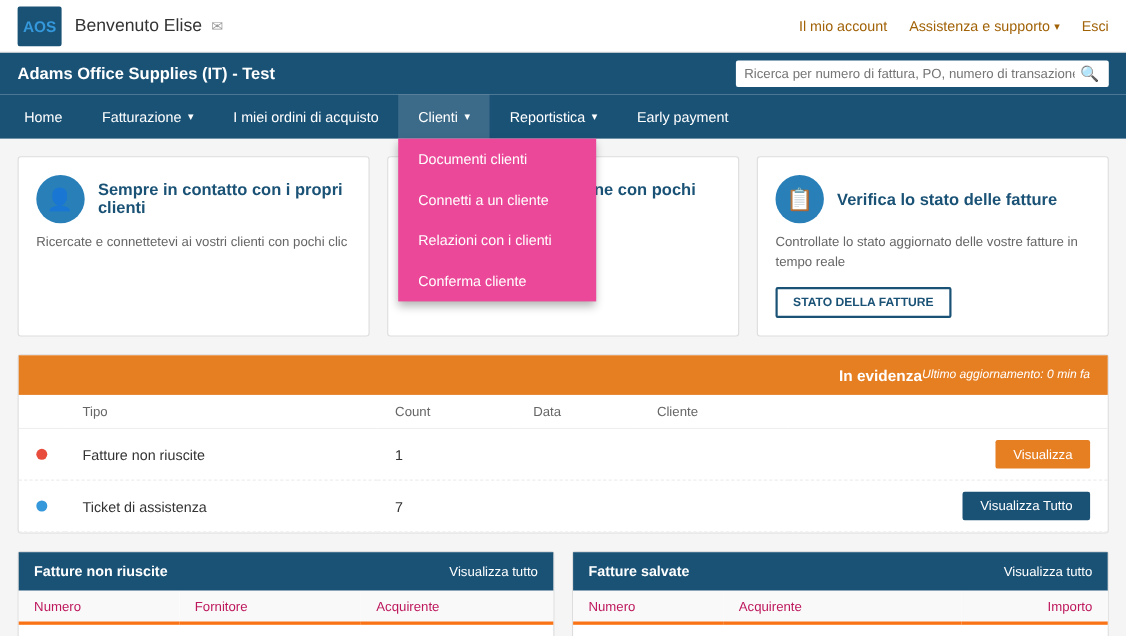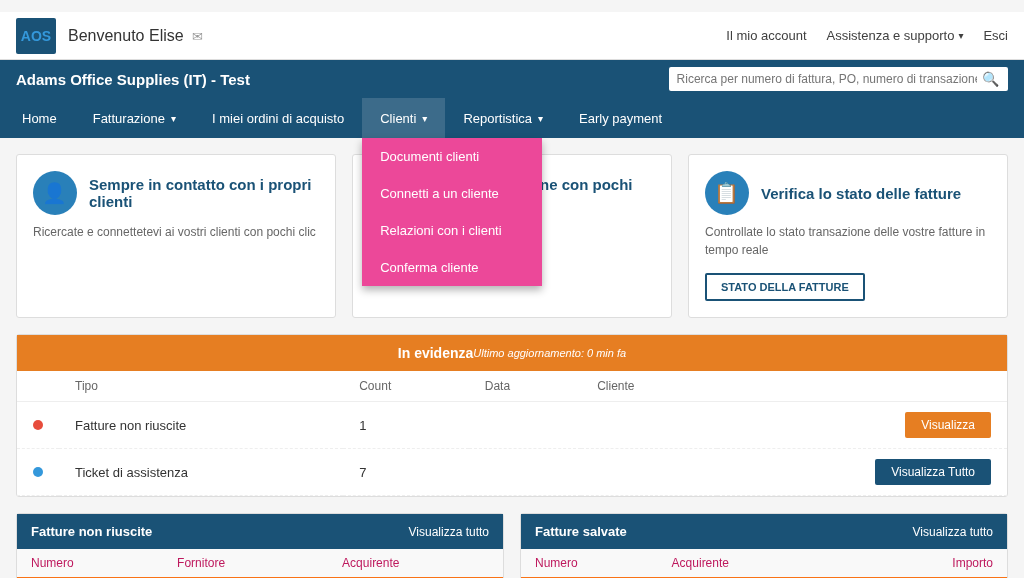--- a/index.html
+++ b/index.html
@@ -1,32 +1,32 @@
 <!DOCTYPE html>
 <html><head>
   <meta charset="utf-8">
   <style>
     * { box-sizing: border-box; margin: 0; padding: 0; font-family: Arial, sans-serif; }
     body { background: #f5f5f5; font-size: 13px; color: #333; width: 1024px; min-height: 578px; overflow: hidden; }
 
     
     .top-bar {
       display: flex; align-items: center; background: #fff;
-      padding: 8px 16px; border-bottom: 1px solid #ddd; height: 48px; margin-top: 12px;
+      padding: 8px 16px; border-bottom: 1px solid #ddd; height: 48px;
     }
     .logo {
       width: 40px; height: 36px; background: #1a5276;
       display: flex; align-items: center; justify-content: center;
       color: #fff; font-weight: bold; font-size: 14px; border-radius: 2px; margin-right: 12px;
     }
     .logo span { color: #3498db; }
     .welcome-text { font-size: 16px; color: #333; flex: 1; }
     .welcome-text .mail-icon { font-size: 13px; color: #999; margin-left: 4px; }
     .top-nav-links { display: flex; gap: 20px; align-items: center; font-size: 13px; }
-    .top-nav-links a { color: #404040; text-decoration: none; cursor: pointer; text-align: right; }
+    .top-nav-links a { color: #a16207; text-decoration: none; cursor: pointer; text-align: right; }
     .top-nav-links .assistenza { display: flex; align-items: center; gap: 4px; }
     .top-nav-links .assistenza::after { content: '▾'; font-size: 10px; }
 
     
     .company-bar {
       display: flex; align-items: center; background: #1a5276; color: #fff;
       padding: 0 16px; height: 38px;
     }
     .company-name { font-size: 15px; font-weight: bold; flex: 1; }
     .search-bar {
@@ -85,21 +85,21 @@
     }
     .btn-solid {
       border: none; background: #1a5276; color: #fff;
       padding: 6px 14px; font-size: 11px; font-weight: bold; cursor: pointer; border-radius: 2px;
     }
 
     
     .evidenza-section { background: #fff; border: 1px solid #ddd; border-radius: 3px; margin-bottom: 16px; }
     .evidenza-header {
       background: #e67e22; color: #fff; padding: 10px 16px;
-      display: flex; justify-content: center; align-items: center;
+      display: flex; justify-content: flex-end; align-items: center;
       font-size: 14px; font-weight: bold;
     }
     .evidenza-update { font-size: 11px; font-weight: normal; font-style: italic; }
     .evidenza-table { width: 100%; border-collapse: collapse; }
     .evidenza-table th {
       text-align: left; padding: 8px 16px; font-size: 12px; color: #666;
       border-bottom: 1px solid #eee; font-weight: normal;
     }
     .evidenza-table td { padding: 10px 16px; font-size: 13px; }
     .evidenza-table tr { border-bottom: 1px dashed #eee; }
@@ -209,21 +209,21 @@
       <div class="card-btns">
         <button class="btn-solid">CREA FATTURE</button>
       </div>
     </div>
 
     <div class="card">
       <div class="card-header">
         <div class="card-icon blue">📋</div>
         <div class="card-title">Verifica lo stato delle fatture</div>
       </div>
-      <div class="card-desc">Controllate lo stato transazione delle vostre fatture in tempo reale</div>
+      <div class="card-desc">Controllate lo stato aggiornato delle vostre fatture in tempo reale</div>
       <div class="card-btns">
         <button class="btn-outline">STATO DELLA FATTURE</button>
       </div>
     </div>
 
   </div>
 
   <div class="evidenza-section">
     <div class="evidenza-header">
       <span>In evidenza</span>

